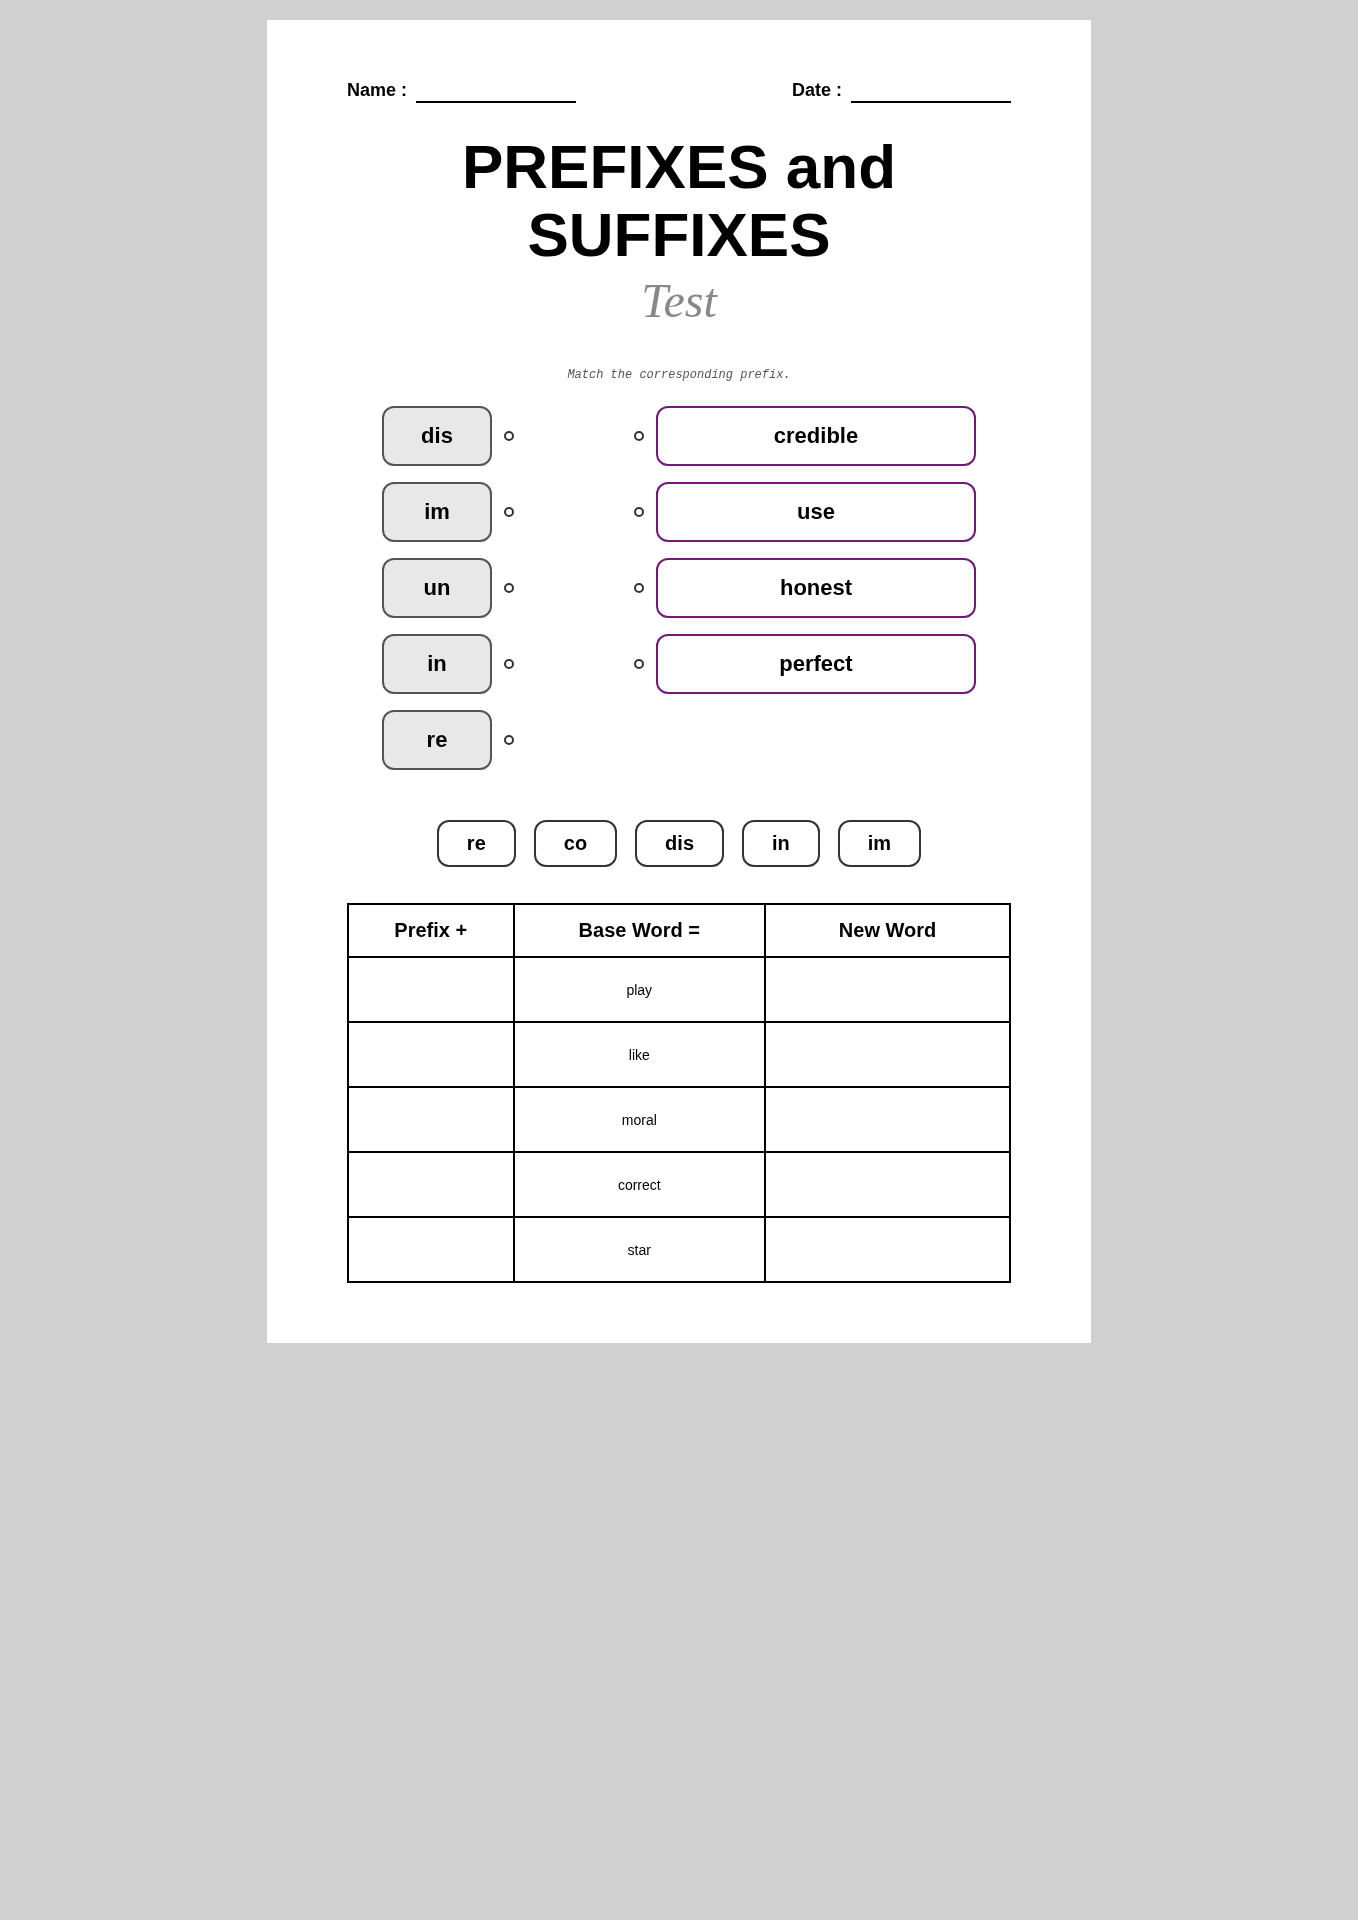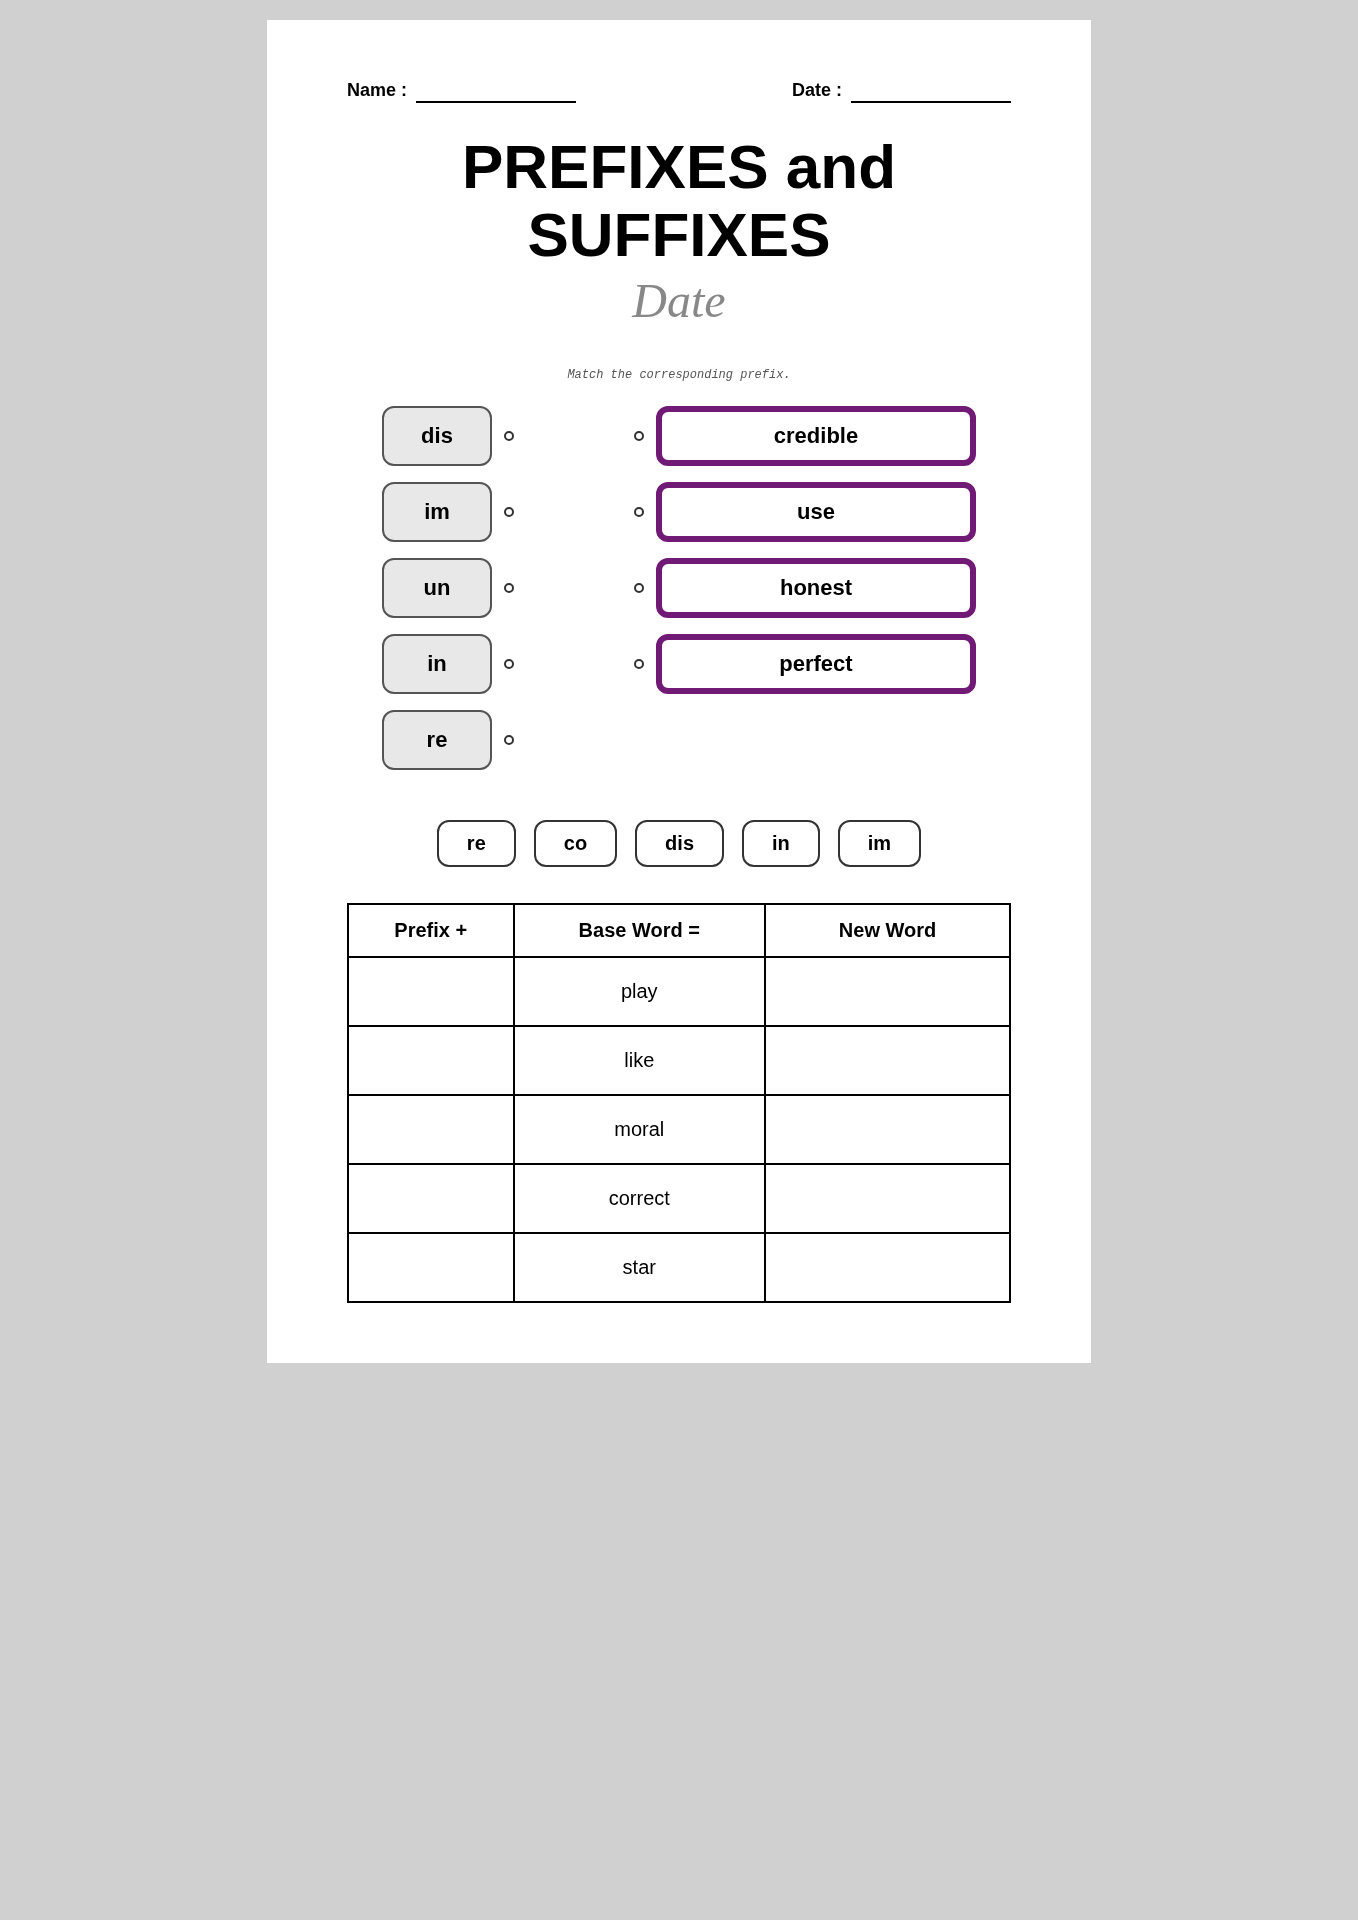--- a/index.html
+++ b/index.html
@@ -126,21 +126,21 @@
       width: 120px;
     }
 
     .word-item {
       display: flex;
       align-items: center;
       gap: 12px;
     }
 
     .word-box {
-      border: 6px solid #701a75;
+      border: 2px solid #701a75;
       border-radius: 12px;
       width: 320px;
       height: 60px;
       display: flex;
       align-items: center;
       justify-content: center;
       font-size: 22px;
       font-weight: bold;
       color: #000;
       background: #fff;
@@ -192,21 +192,21 @@
       padding: 14px 10px;
       font-size: 20px;
       font-weight: bold;
       text-align: center;
       background: #fff;
     }
 
     td {
       border: 2px solid #000;
       padding: 22px 10px;
-      font-size: 20px;
+      font-size: 14px;
       text-align: center;
       color: #000;
       height: 65px;
     }
 
     .col-prefix { width: 25%; }
     .col-base   { width: 38%; }
     .col-new    { width: 37%; }
   </style>
 </head>
@@ -219,21 +219,21 @@
       <span>Name :</span>
       <span class="underline">&nbsp;</span>
     </div>
     <div class="header-field">
       <span>Date :</span>
       <span class="underline">&nbsp;</span>
     </div>
   </div>
 
   <div class="main-title">PREFIXES and SUFFIXES</div>
-  <div class="sub-title">Date</div>
+  <div class="sub-title">Test</div>
 
   <div class="section-instruction">Match the corresponding prefix.</div>
 
   <div class="matching-section">
     <div class="left-column">
       <div class="prefix-item">
         <div class="prefix-box">dis</div>
         <div class="dot"></div>
       </div>
       <div class="prefix-item">

